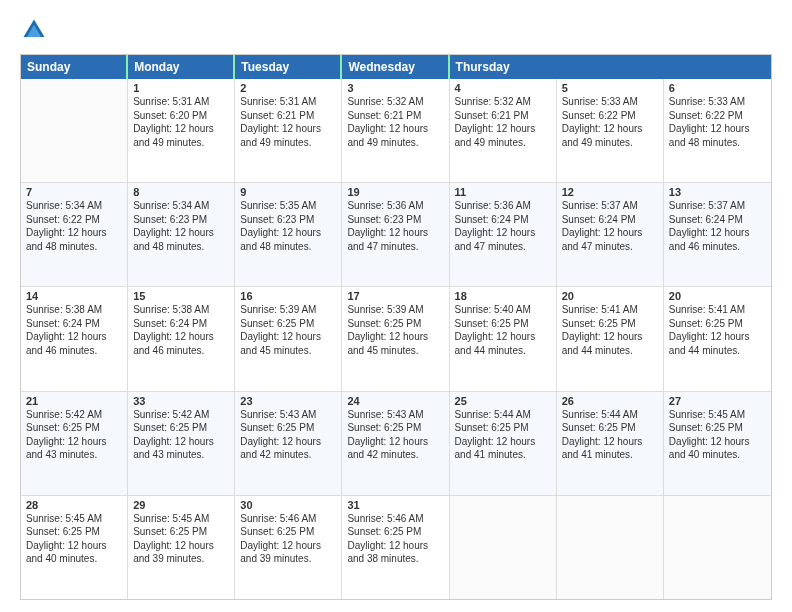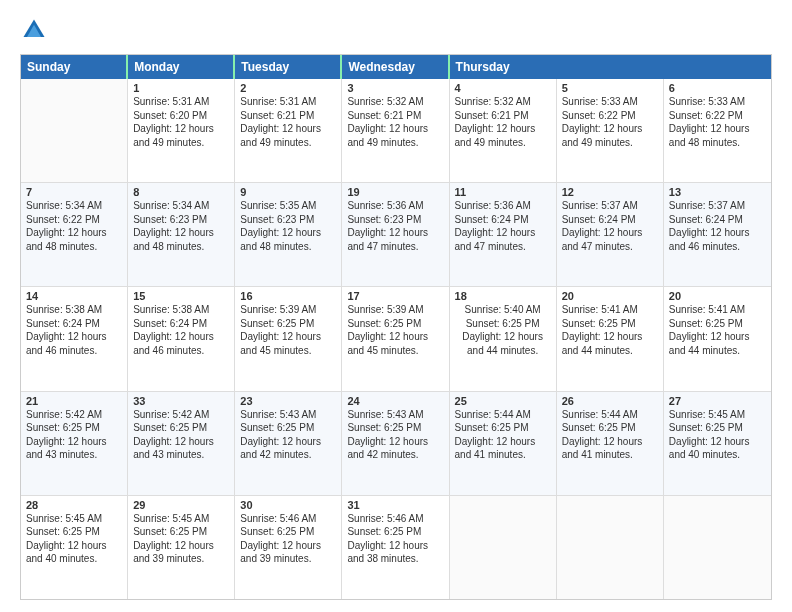--- a/index.html
+++ b/index.html
@@ -249,21 +249,21 @@
 Daylight: 12 hours and 45 minutes.</div>
           </div>
           <div class="cal-cell">
             <div class="cell-day">17</div>
             <div class="cell-info" style="white-space: pre-line;">Sunrise: 5:39 AM
 Sunset: 6:25 PM
 Daylight: 12 hours and 45 minutes.</div>
           </div>
           <div class="cal-cell">
             <div class="cell-day">18</div>
-            <div class="cell-info" style="white-space: pre-line; text-align: center;">Sunrise: 5:40 AM
+            <div class="cell-info" style="white-space: pre-line;">Sunrise: 5:40 AM
 Sunset: 6:25 PM
 Daylight: 12 hours and 44 minutes.</div>
           </div>
           <div class="cal-cell">
             <div class="cell-day">20</div>
             <div class="cell-info" style="white-space: pre-line;">Sunrise: 5:41 AM
 Sunset: 6:25 PM
 Daylight: 12 hours and 44 minutes.</div>
           </div>
           <div class="cal-cell">

